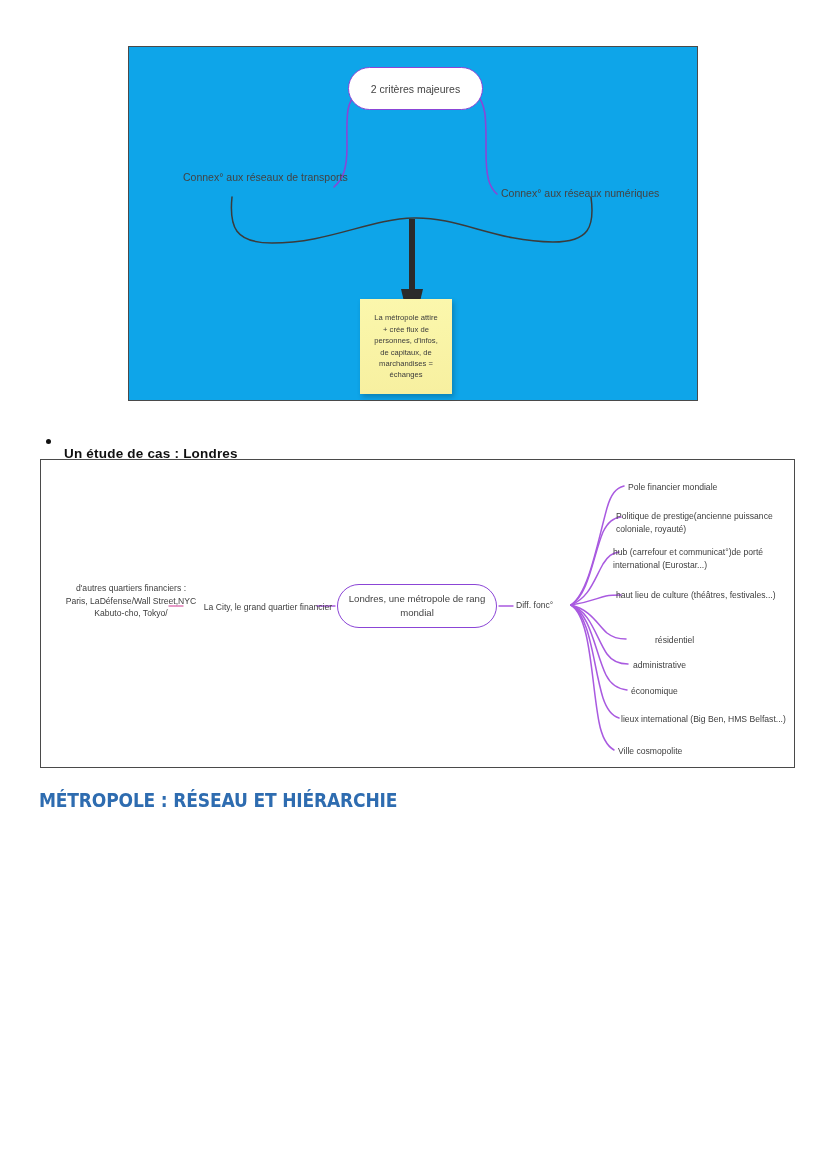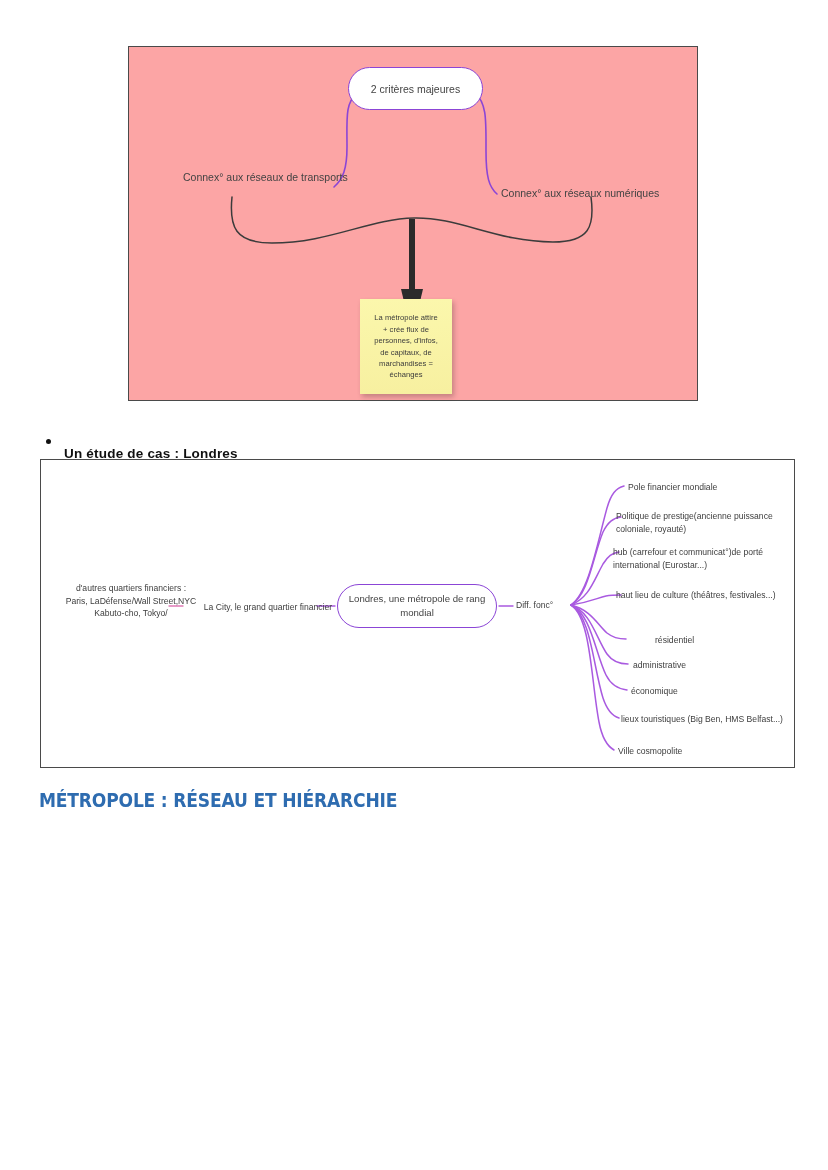--- a/index.html
+++ b/index.html
@@ -17,21 +17,21 @@
   }
 
   
   #diagram-one {
     position: absolute;
     left: 128px;
     top: 46px;
     width: 570px;
     height: 355px;
     border: 1.5px solid #4a4a4a;
-    background: #fca5a5;
+    background: #0ea5e9;
     box-sizing: border-box;
   }
   #diagram-one-svg {
     position: absolute;
     left: 0; top: 0;
     width: 570px; height: 355px;
     overflow: visible;
   }
   .node-pill {
     position: absolute;
@@ -255,18 +255,18 @@
   <div class="branch-label" style="left:575px; top:50px; width:178px;">Politique de prestige(ancienne puissance coloniale, royauté)</div>
 
   <div class="branch-label" style="left:575px; top:129px; width:160px;">haut lieu de culture (théâtres, festivales...)</div>
 
   <div class="branch-label" style="left:590px; top:174px; width:140px;margin-left:24px;">résidentiel</div>
 
   <div class="branch-label" style="left:592px; top:199px; width:140px;">administrative</div>
 
   <div class="branch-label" style="left:590px; top:225px; width:140px;">économique</div>
 
-  <div class="branch-label" style="left:580px; top:253px; width:180px; white-space:nowrap;">lieux touristiques (Big Ben, HMS Belfast...)</div>
+  <div class="branch-label" style="left:580px; top:253px; width:180px; white-space:nowrap;">lieux international (Big Ben, HMS Belfast...)</div>
 
   <div class="branch-label" style="left:577px; top:285px; width:150px;">Ville cosmopolite</div>
 </div>
 
 <div id="section-heading">MÉTROPOLE : RÉSEAU ET HIÉRARCHIE</div>
 
 </body></html>

